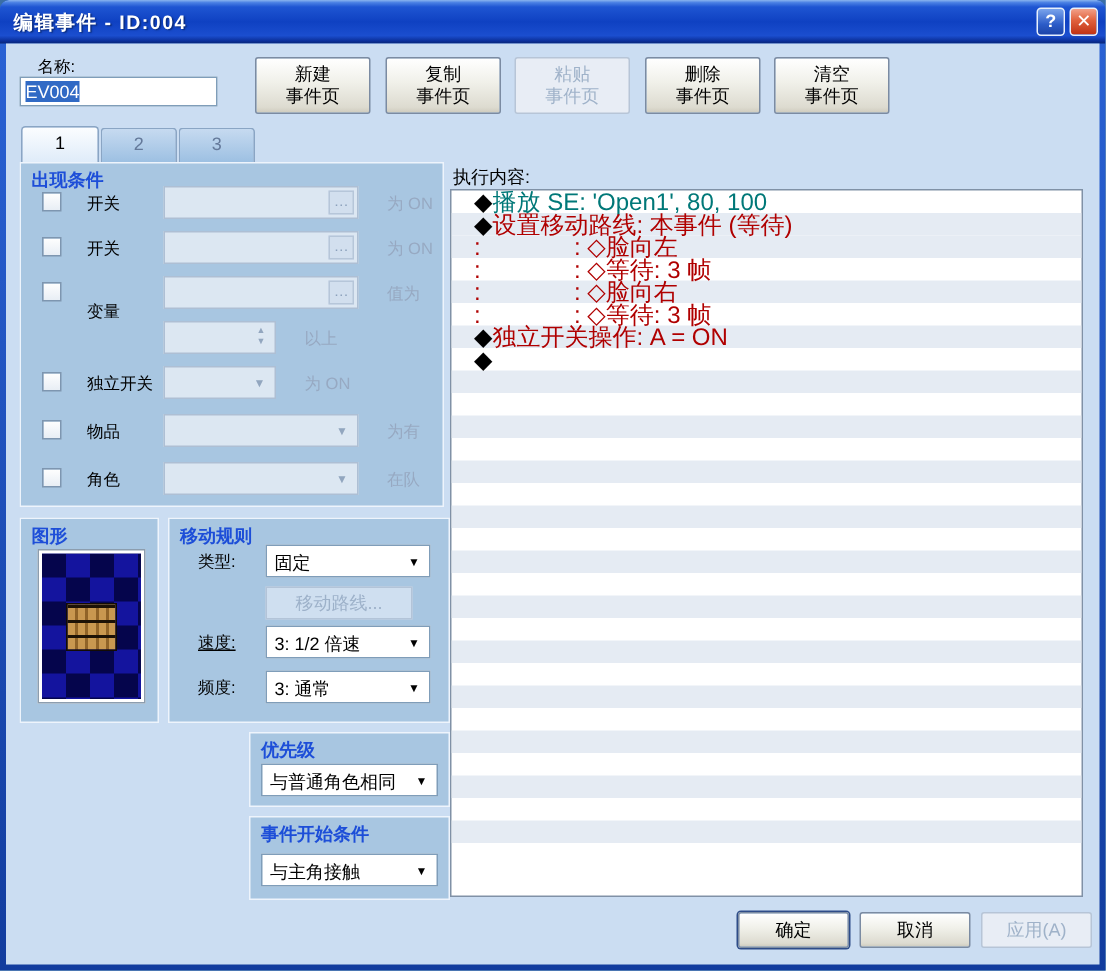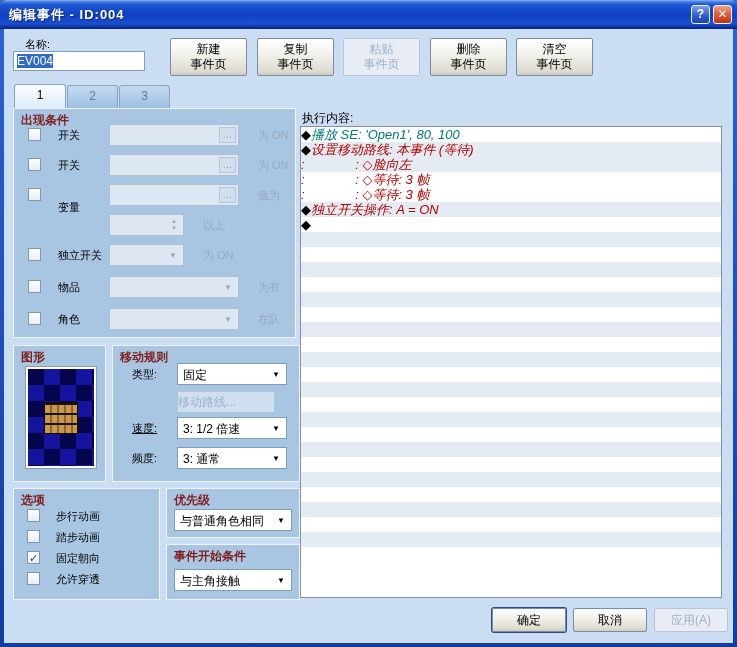--- a/index.html
+++ b/index.html
@@ -28,55 +28,55 @@
     background:linear-gradient(180deg,#ffffff,#f0f0e9 45%,#dddbd0 90%,#cfccbf);
     font-size:12px;line-height:15px;text-align:center;padding-top:3px;color:#000;cursor:pointer;}
   .page-btn.disabled{background:#e8edf5;border-color:#b7c5d7;color:#9fb2c9;cursor:default;}
 
   .tab{position:absolute;height:23px;border:1px solid #8aa5c4;border-bottom:none;border-radius:3px 3px 0 0;
     background:linear-gradient(180deg,#c6daf0,#9dc0e2);font-size:12px;color:#64799a;text-align:center;
     line-height:21px;cursor:pointer;}
   .tab.active{background:linear-gradient(180deg,#fbfdff,#dfecf9);color:#000;height:24px;z-index:2;}
 
   .panel{position:absolute;background:#a8c6e1;border:1px solid #eef4fc;}
-  .ptitle{position:absolute;left:7px;top:3px;font-size:12px;font-weight:bold;color:#7f1d1d;white-space:nowrap;}
+  .ptitle{position:absolute;left:7px;top:3px;font-size:12px;font-weight:bold;color:#1d4ed8;white-space:nowrap;}
 
   .checkbox{position:absolute;width:13px;height:13px;background:linear-gradient(180deg,#fefefe,#e8eef5);
     border:1px solid #7e96b0;font-size:11px;line-height:12px;text-align:center;color:#1a3a8c;cursor:pointer;}
   .dis-field{position:absolute;height:22px;background:#dce7f2;border:1px solid #aebfd4;}
   .w130{width:130px;} .w75{width:75px;}
   .ellipsis-btn{position:absolute;right:2px;top:2px;width:17px;height:16px;background:#d2dfee;
     border:1px solid #b6c6d9;color:#8ba1bb;font-size:10px;line-height:14px;text-align:center;}
   .spin{position:absolute;right:2px;top:2px;width:14px;height:16px;display:flex;flex-direction:column;
     align-items:center;justify-content:center;color:#92a6bf;}
   .spin i{font-style:normal;font-size:6px;line-height:7px;}
   .dd-arrow{position:absolute;right:6px;top:6px;font-size:8px;color:#000;}
   .dd-arrow.dis{color:#92a6bf;}
 
   .combo{position:absolute;height:22px;background:#fff;border:1px solid #7f9db9;font-size:12px;
     padding:3px 18px 0 5px;white-space:nowrap;cursor:pointer;}
   .route-btn{position:absolute;width:98px;height:22px;background:#cfdff0;border:1px solid #b3c4d8;
-    color:#9db1c9;font-size:12px;line-height:20px;}
+    color:#9db1c9;font-size:12px;text-align:center;line-height:20px;}
 
   .sprite-frame{position:absolute;left:11px;top:20px;width:72px;height:103px;border:1px solid #8c9dae;
     background:#fff;padding:2px;cursor:pointer;}
   .sprite-view{width:100%;height:100%;position:relative;
     background:repeating-conic-gradient(#14149e 0% 25%,#05054c 25% 50%);background-size:32px 32px;}
   .shelf{position:absolute;left:50%;top:50%;width:34px;height:32px;transform:translate(-50%,-50%);
     border:1px solid #140c03;
     background:
       repeating-linear-gradient(0deg,transparent 0 8px,#1c1206 8px 10px),
       linear-gradient(180deg,#e8c070 0 2px,transparent 2px),
       repeating-linear-gradient(90deg,#c89850 0 5px,#906428 5px 7px);}
 
   .cmd-label{position:absolute;font-size:12px;color:#000;}
   .cmd-list{position:absolute;left:296px;top:97px;width:422px;height:472px;background:#fff;
     border:1px solid #8091a6;overflow:hidden;}
-  .cmd-row{height:15px;font-family:"DejaVu Sans Mono","Liberation Mono",monospace;font-size:13px;
-    line-height:15px;white-space:pre;padding-left:0;cursor:default;font-style:italic;}
+  .cmd-row{height:15px;font-family:"DejaVu Sans Mono","Liberation Mono",monospace;font-size:16px;
+    line-height:15px;white-space:pre;padding-left:15px;cursor:default;}
   .cmd-row.alt{background:#e5ebf3;}
   .c-teal{color:#007878;} .c-red{color:#b00000;} .c-black{color:#000;}
 
   .btm-btn{position:absolute;width:74px;height:24px;border:1px solid #7b8ba2;border-radius:2px;
     background:linear-gradient(180deg,#ffffff,#f0f0e9 45%,#dddbd0 90%,#cfccbf);
     font-size:12px;text-align:center;line-height:22px;color:#000;cursor:pointer;}
   .btm-btn.default{box-shadow:0 0 0 1px #2e4c88;}
   .btm-btn.disabled{background:#e8edf5;border-color:#b7c5d7;color:#9fb2c9;cursor:default;}
 </style>
 </head>
@@ -186,48 +186,38 @@
       <span class="ptitle">移动规则</span>
       <span class="lbl" style="left:8px;top:21px;">类型:</span>
       <div class="combo" style="left:64px;top:17px;width:110px;"><span>固定</span><span class="dd-arrow">▼</span></div>
       <div class="route-btn" style="left:64px;top:45px;">移动路线...</div>
       <span class="lbl" style="left:8px;top:75px;text-decoration:underline;">速度:</span>
       <div class="combo" style="left:64px;top:71px;width:110px;"><span>3: 1/2 倍速</span><span class="dd-arrow">▼</span></div>
       <span class="lbl" style="left:8px;top:105px;">频度:</span>
       <div class="combo" style="left:64px;top:101px;width:110px;"><span>3: 通常</span><span class="dd-arrow">▼</span></div>
     </div>
 
-    <div class="panel" style="left:9px;top:459px;width:147px;height:112px;">
-      <span class="ptitle">选项</span>
-      <div class="checkbox" style="left:13px;top:20px;"></div>
-      <span class="lbl" style="left:31px;top:20px;">步行动画</span>
-      <div class="checkbox" style="left:13px;top:41px;"></div>
-      <span class="lbl" style="left:31px;top:41px;">踏步动画</span>
-      <div class="checkbox" style="left:13px;top:62px;">✓</div>
-      <span class="lbl" style="left:31px;top:62px;">固定朝向</span>
-      <div class="checkbox" style="left:13px;top:83px;"></div>
-      <span class="lbl" style="left:31px;top:83px;">允许穿透</span>
-    </div>
 
     <div class="panel" style="left:162px;top:459px;width:134px;height:50px;">
       <span class="ptitle">优先级</span>
       <div class="combo" style="left:7px;top:20px;width:118px;"><span>与普通角色相同</span><span class="dd-arrow">▼</span></div>
     </div>
 
     <div class="panel" style="left:162px;top:515px;width:134px;height:56px;">
       <span class="ptitle">事件开始条件</span>
       <div class="combo" style="left:7px;top:24px;width:118px;"><span>与主角接触</span><span class="dd-arrow">▼</span></div>
     </div>
 
     <span class="cmd-label" style="position:absolute;left:298px;top:81px;">执行内容:</span>
     <div class="cmd-list">
         <div class="cmd-row"><span class="c-black">◆</span><span class="c-teal">播放 SE: 'Open1', 80, 100</span></div>
         <div class="cmd-row alt"><span class="c-black">◆</span><span class="c-red">设置移动路线: 本事件 (等待)</span></div>
         <div class="cmd-row alt"><span class="c-red">:              : ◇脸向左</span></div>
         <div class="cmd-row"><span class="c-red">:              : ◇等待: 3 帧</span></div>
+        <div class="cmd-row alt"><span class="c-red">:              : ◇脸向右</span></div>
         <div class="cmd-row"><span class="c-red">:              : ◇等待: 3 帧</span></div>
         <div class="cmd-row alt"><span class="c-black">◆</span><span class="c-red">独立开关操作: A = ON</span></div>
         <div class="cmd-row"><span class="c-black">◆</span><span class="c-black"></span></div>
         <div class="cmd-row alt"></div>
         <div class="cmd-row"></div>
         <div class="cmd-row alt"></div>
         <div class="cmd-row"></div>
         <div class="cmd-row alt"></div>
         <div class="cmd-row"></div>
         <div class="cmd-row alt"></div>

